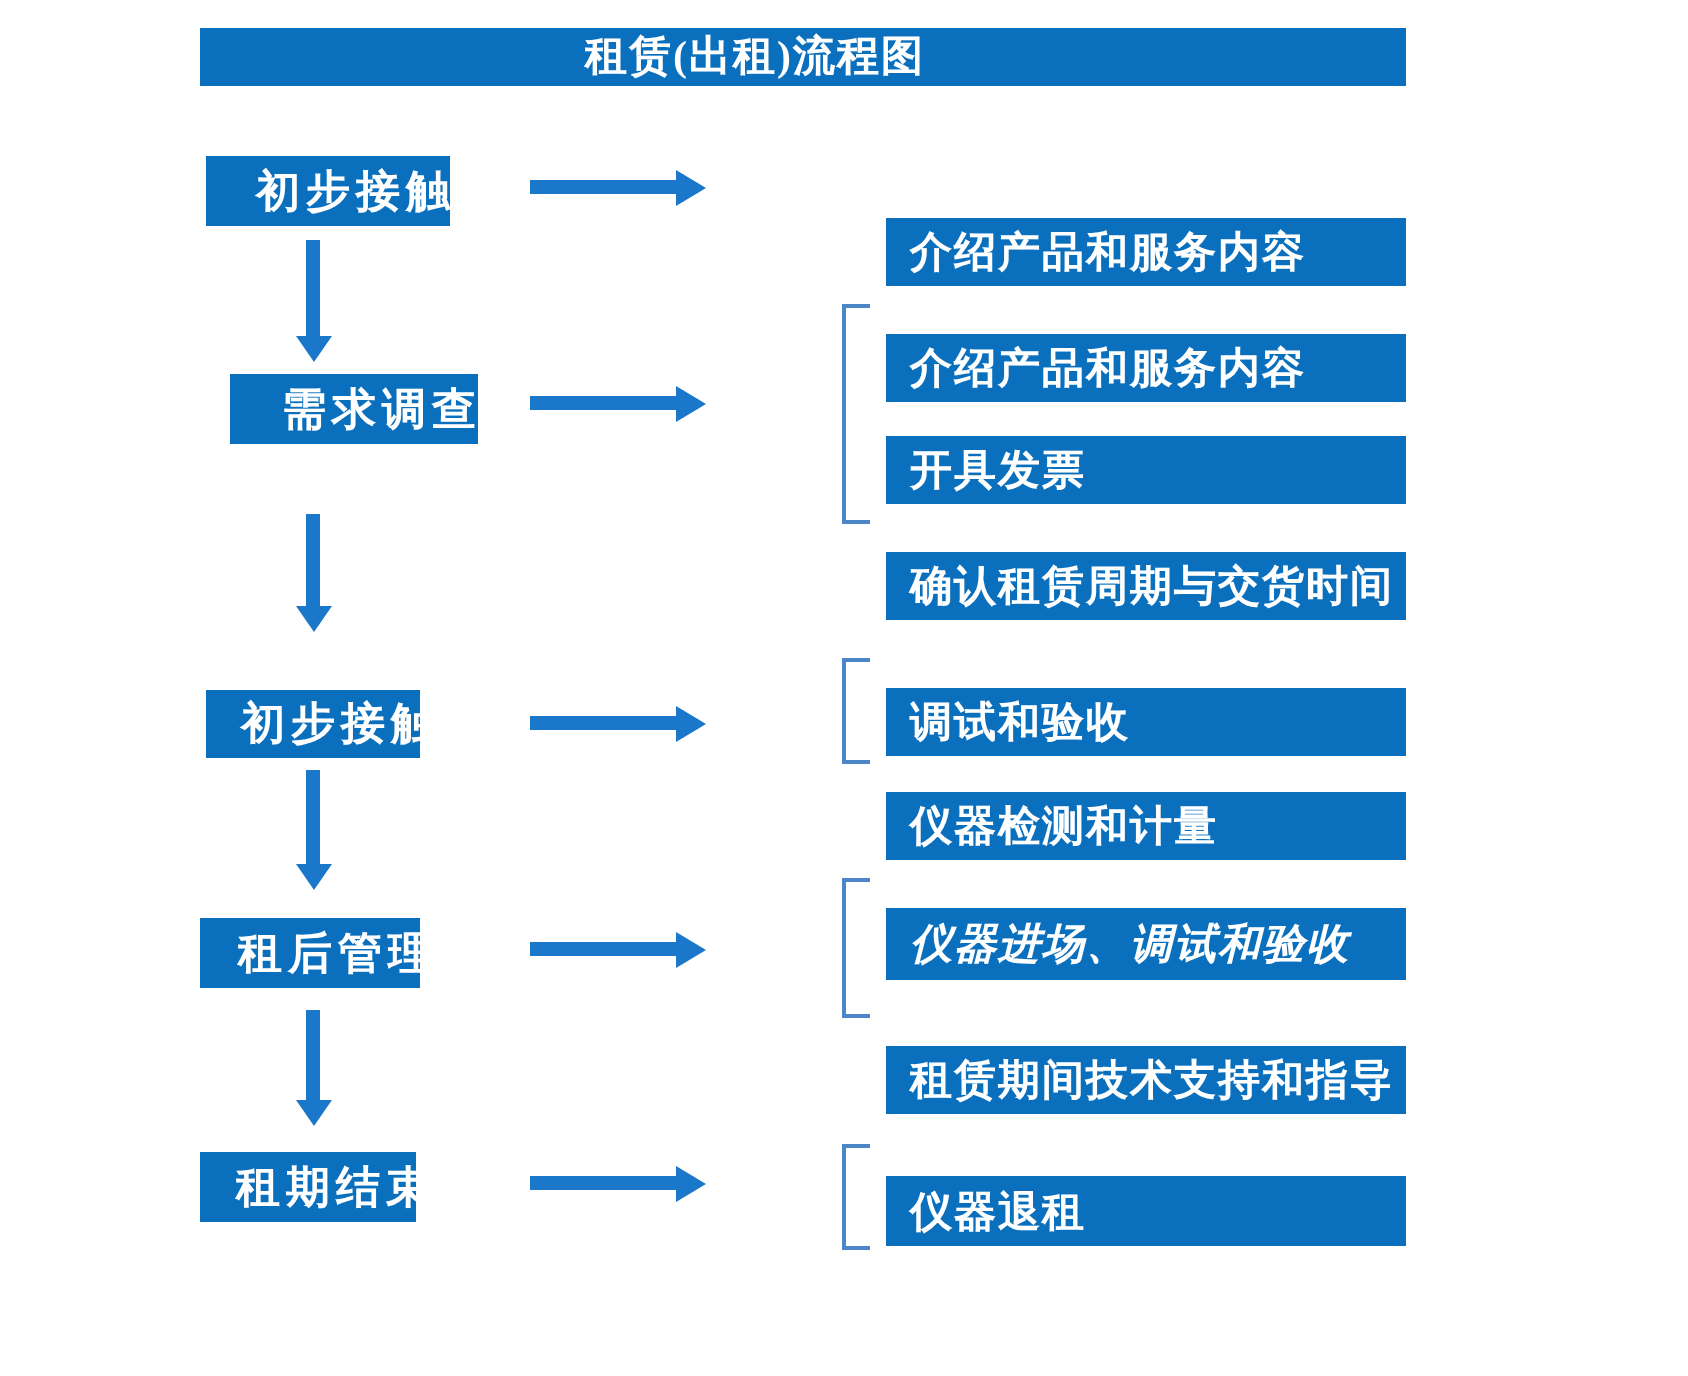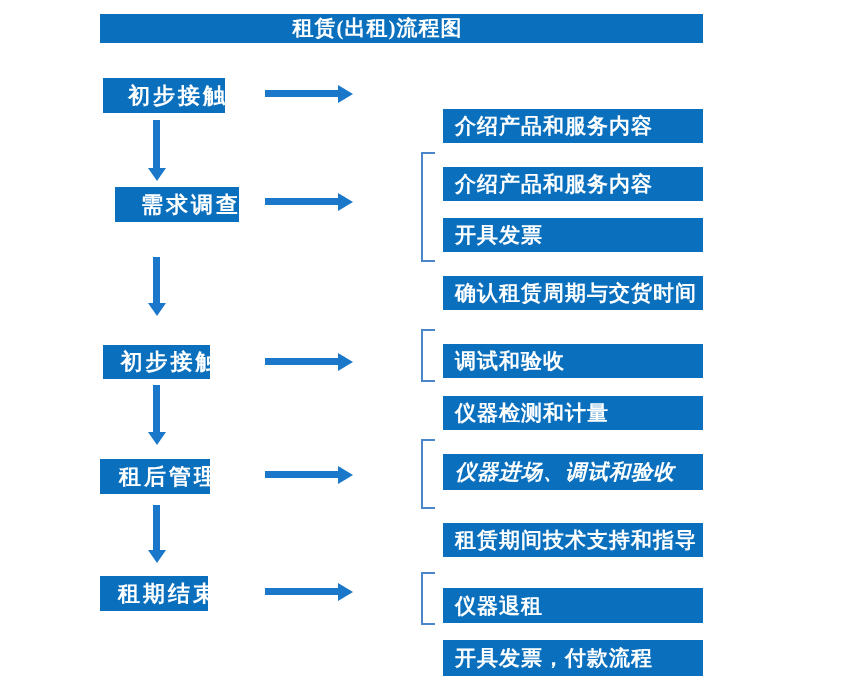--- a/index.html
+++ b/index.html
@@ -119,15 +119,14 @@
   <div class="box detail-box" style="top:187px;">开具发票</div>
   <div class="box detail-box" style="top:245px;">确认租赁周期与交货时间</div>
 
   <div class="box detail-box" style="top:313px;">调试和验收</div>
   <div class="box detail-box" style="top:365px;">仪器检测和计量</div>
 
   <div class="box detail-box" style="top:423px; height:36px;font-style:italic;">仪器进场、调试和验收</div>
   <div class="box detail-box" style="top:492px;">租赁期间技术支持和指导</div>
 
   <div class="box detail-box" style="top:557px; height:35px;">仪器退租</div>
-  <div class="box detail-box" style="top:609px; height:36px;">开具发票，付款流程</div>
 
 </div>
 
 </body></html>

